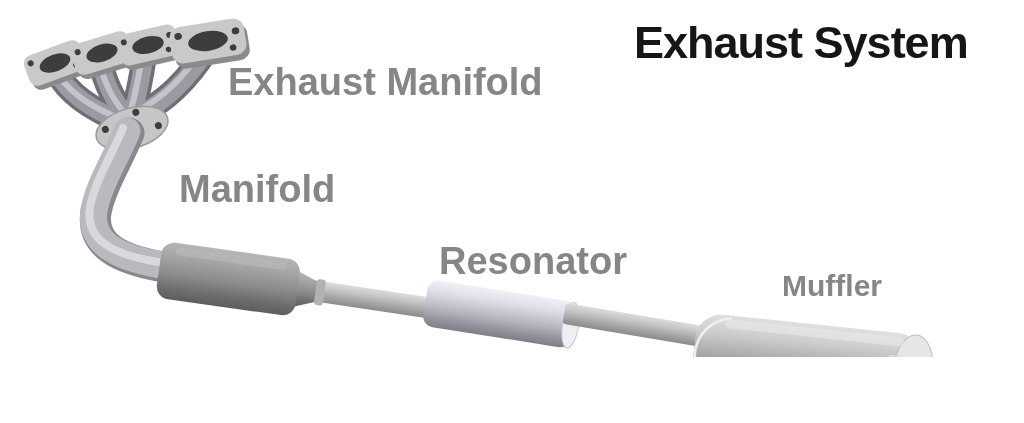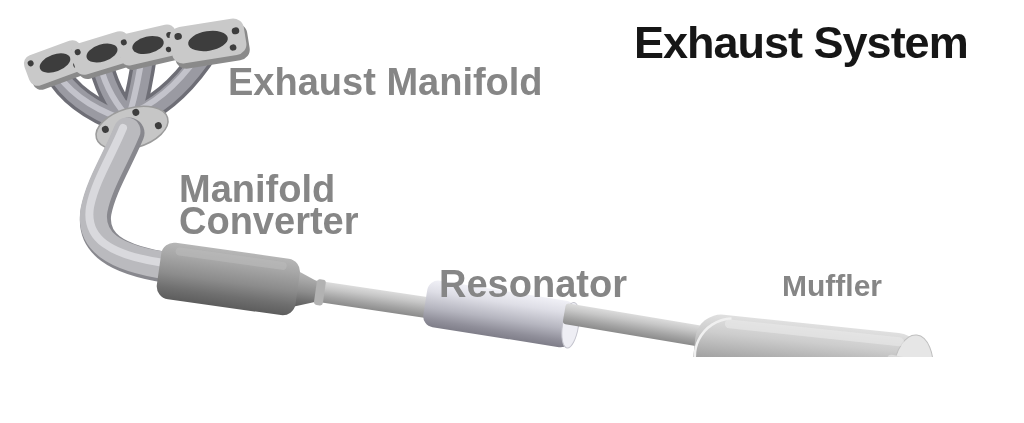--- a/index.html
+++ b/index.html
@@ -5,21 +5,21 @@
   html,body{margin:0;padding:0;background:var(--background,#ffffff);}
   .stage{position:relative;width:1024px;height:357px;overflow:hidden;background:var(--background,#ffffff);
          font-family:"Liberation Sans",sans-serif;}
   .stage svg{position:absolute;left:0;top:0;}
   .title{position:absolute;left:634px;top:20px;color:var(--title-text,#161616);
          font-weight:700;font-size:45px;line-height:1;letter-spacing:-1px;white-space:nowrap;}
   .part-label{position:absolute;color:var(--label-text,#868686);font-weight:600;
               font-size:38px;line-height:32px;white-space:nowrap;}
   .lbl-manifold{left:228px;top:66px;}
   .lbl-cat{left:179px;top:173px;}
-  .lbl-res{left:439px;top:245px;margin-top:23px;}
+  .lbl-res{left:439px;top:245px;}
   .lbl-muf{left:736px;top:270px;font-size:30px;margin-left:46px;}
   
   .tube-o{fill:none;stroke:#6e6e76;stroke-width:25;stroke-linecap:round;}
   .tube-m{fill:none;stroke:#9a9aa2;stroke-width:18;stroke-linecap:round;}
   .tube-h{fill:none;stroke:#c3c3cb;stroke-width:6;stroke-linecap:round;}
   
   .dp-o{fill:none;stroke:#88888e;stroke-width:31;stroke-linecap:round;}
   .dp-m{fill:none;stroke:#bababe;stroke-width:27;stroke-linecap:round;}
   .dp-h{fill:none;stroke:#d9d9dd;stroke-width:8;stroke-linecap:round;}
 </style>
@@ -135,19 +135,18 @@
       <ellipse cx="82" cy="13.5" rx="6.5" ry="11" fill="#4f4f4f"></ellipse>
     </g>
   </svg>
 
   <div class="title">Exhaust System</div>
 
   <div class="part-label lbl-manifold">Exhaust Manifold</div>
 
   <div class="part-label lbl-cat">
     <span>Manifold</span><br>
-    <span>Converter</span>
   </div>
 
   <div class="part-label lbl-res">Resonator</div>
 
   <div class="part-label lbl-muf">Muffler</div>
 </div>
 
 </body></html>

